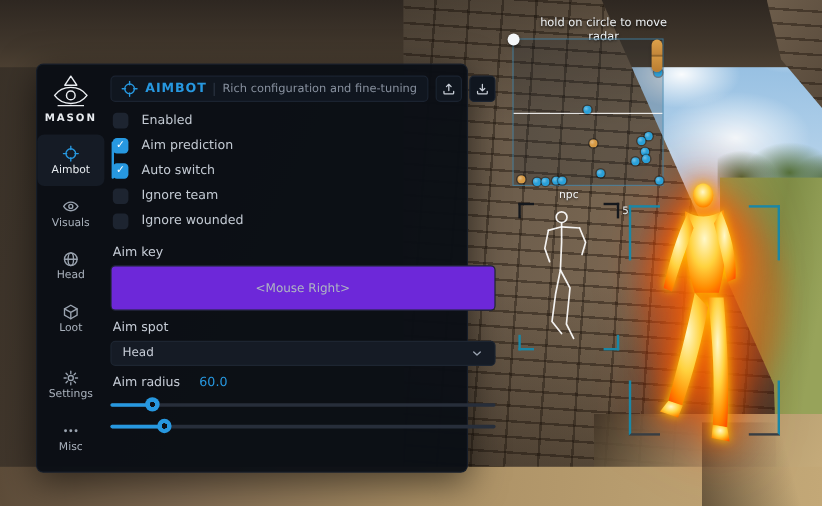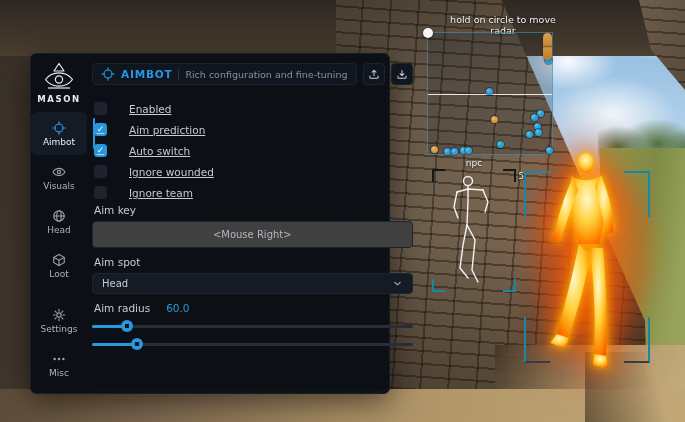--- a/index.html
+++ b/index.html
@@ -102,29 +102,29 @@
   .header-row{display:flex;gap:6px;margin-bottom:9px;}
   .header-box{flex:1;height:22px;background:#10161f;border:1px solid #1b2330;border-radius:4px;
        display:flex;align-items:center;padding:0 8px;gap:6px;min-width:0;}
   .hdr-icon{color:var(--accent);display:flex;}
   .hdr-title{font-size:10.5px;font-weight:bold;letter-spacing:.8px;color:var(--accent);}
   .hdr-divider{width:1px;height:11px;background:#2a3240;}
   .hdr-sub{font-size:9.5px;color:#87909e;white-space:nowrap;overflow:hidden;}
   .icon-btn{width:22px;height:22px;background:#10161f;border:1px solid #1b2330;border-radius:4px;
        display:flex;align-items:center;justify-content:center;color:#c7cdd6;cursor:pointer;}
 
-  .cb-row{height:21px;display:flex;align-items:flex-end;gap:22px;padding-left:2px;cursor:pointer;text-decoration:underline;}
+  .cb-row{height:21px;display:flex;align-items:flex-start;gap:11px;padding-left:2px;cursor:pointer;}
   .cb{width:13px;height:13px;border-radius:3.5px;background:#1d2430;display:flex;
        align-items:center;justify-content:center;flex:none;}
   .cb.checked{background:var(--accent);}
   .cb .tick{color:#fff;font-size:9px;line-height:1;font-weight:bold;}
   .cb-label{font-size:10.5px;color:#c3cad3;}
 
   .sec-label{font-size:10.5px;color:#c6ccd6;margin:5px 0 5px 2px;}
-  .key-btn{height:27px;background:#404040;border:1px solid #1d2531;border-radius:4px;
+  .key-btn{height:38px;background:#6d28d9;border:1px solid #1d2531;border-radius:4px;
        display:flex;align-items:center;justify-content:center;font-size:10px;color:#aeb6c2;cursor:pointer;}
   .select{height:21px;background:#151b25;border:1px solid #1d2531;border-radius:4px;
        display:flex;align-items:center;padding:0 9px;font-size:10px;color:#c6ccd6;cursor:pointer;}
   .select .sel-value{flex:1;}
   .select .chev{color:#9aa3b0;display:flex;}
 
   .slider-label{font-size:10.5px;color:#c6ccd6;margin:8px 0 0 2px;}
   .slider-label .val{color:var(--accent);margin-left:16px;}
   .slider{position:relative;height:12px;margin-top:6px;cursor:pointer;}
   .track{position:absolute;left:0;right:0;top:5px;height:3px;border-radius:2px;background:#272e3a;}
@@ -337,25 +337,25 @@
           <span class="cb-label">Aim prediction</span>
         </div>
         <div class="cb-row">
           <span class="cb checked">
             <span class="tick">✓</span>
           </span>
           <span class="cb-label">Auto switch</span>
         </div>
         <div class="cb-row">
           <span class="cb"></span>
+          <span class="cb-label">Ignore team</span>
+        </div>
+        <div class="cb-row">
+          <span class="cb"></span>
           <span class="cb-label">Ignore wounded</span>
-        </div>
-        <div class="cb-row">
-          <span class="cb"></span>
-          <span class="cb-label">Ignore team</span>
         </div>
       </div>
 
     <div class="sec-label">Aim key</div>
     <div class="key-btn">&lt;Mouse Right&gt;</div>
 
     <div class="sec-label" style="margin-top:8px;">Aim spot</div>
     <div class="select">
       <span class="sel-value">Head</span>
       <span class="chev">

